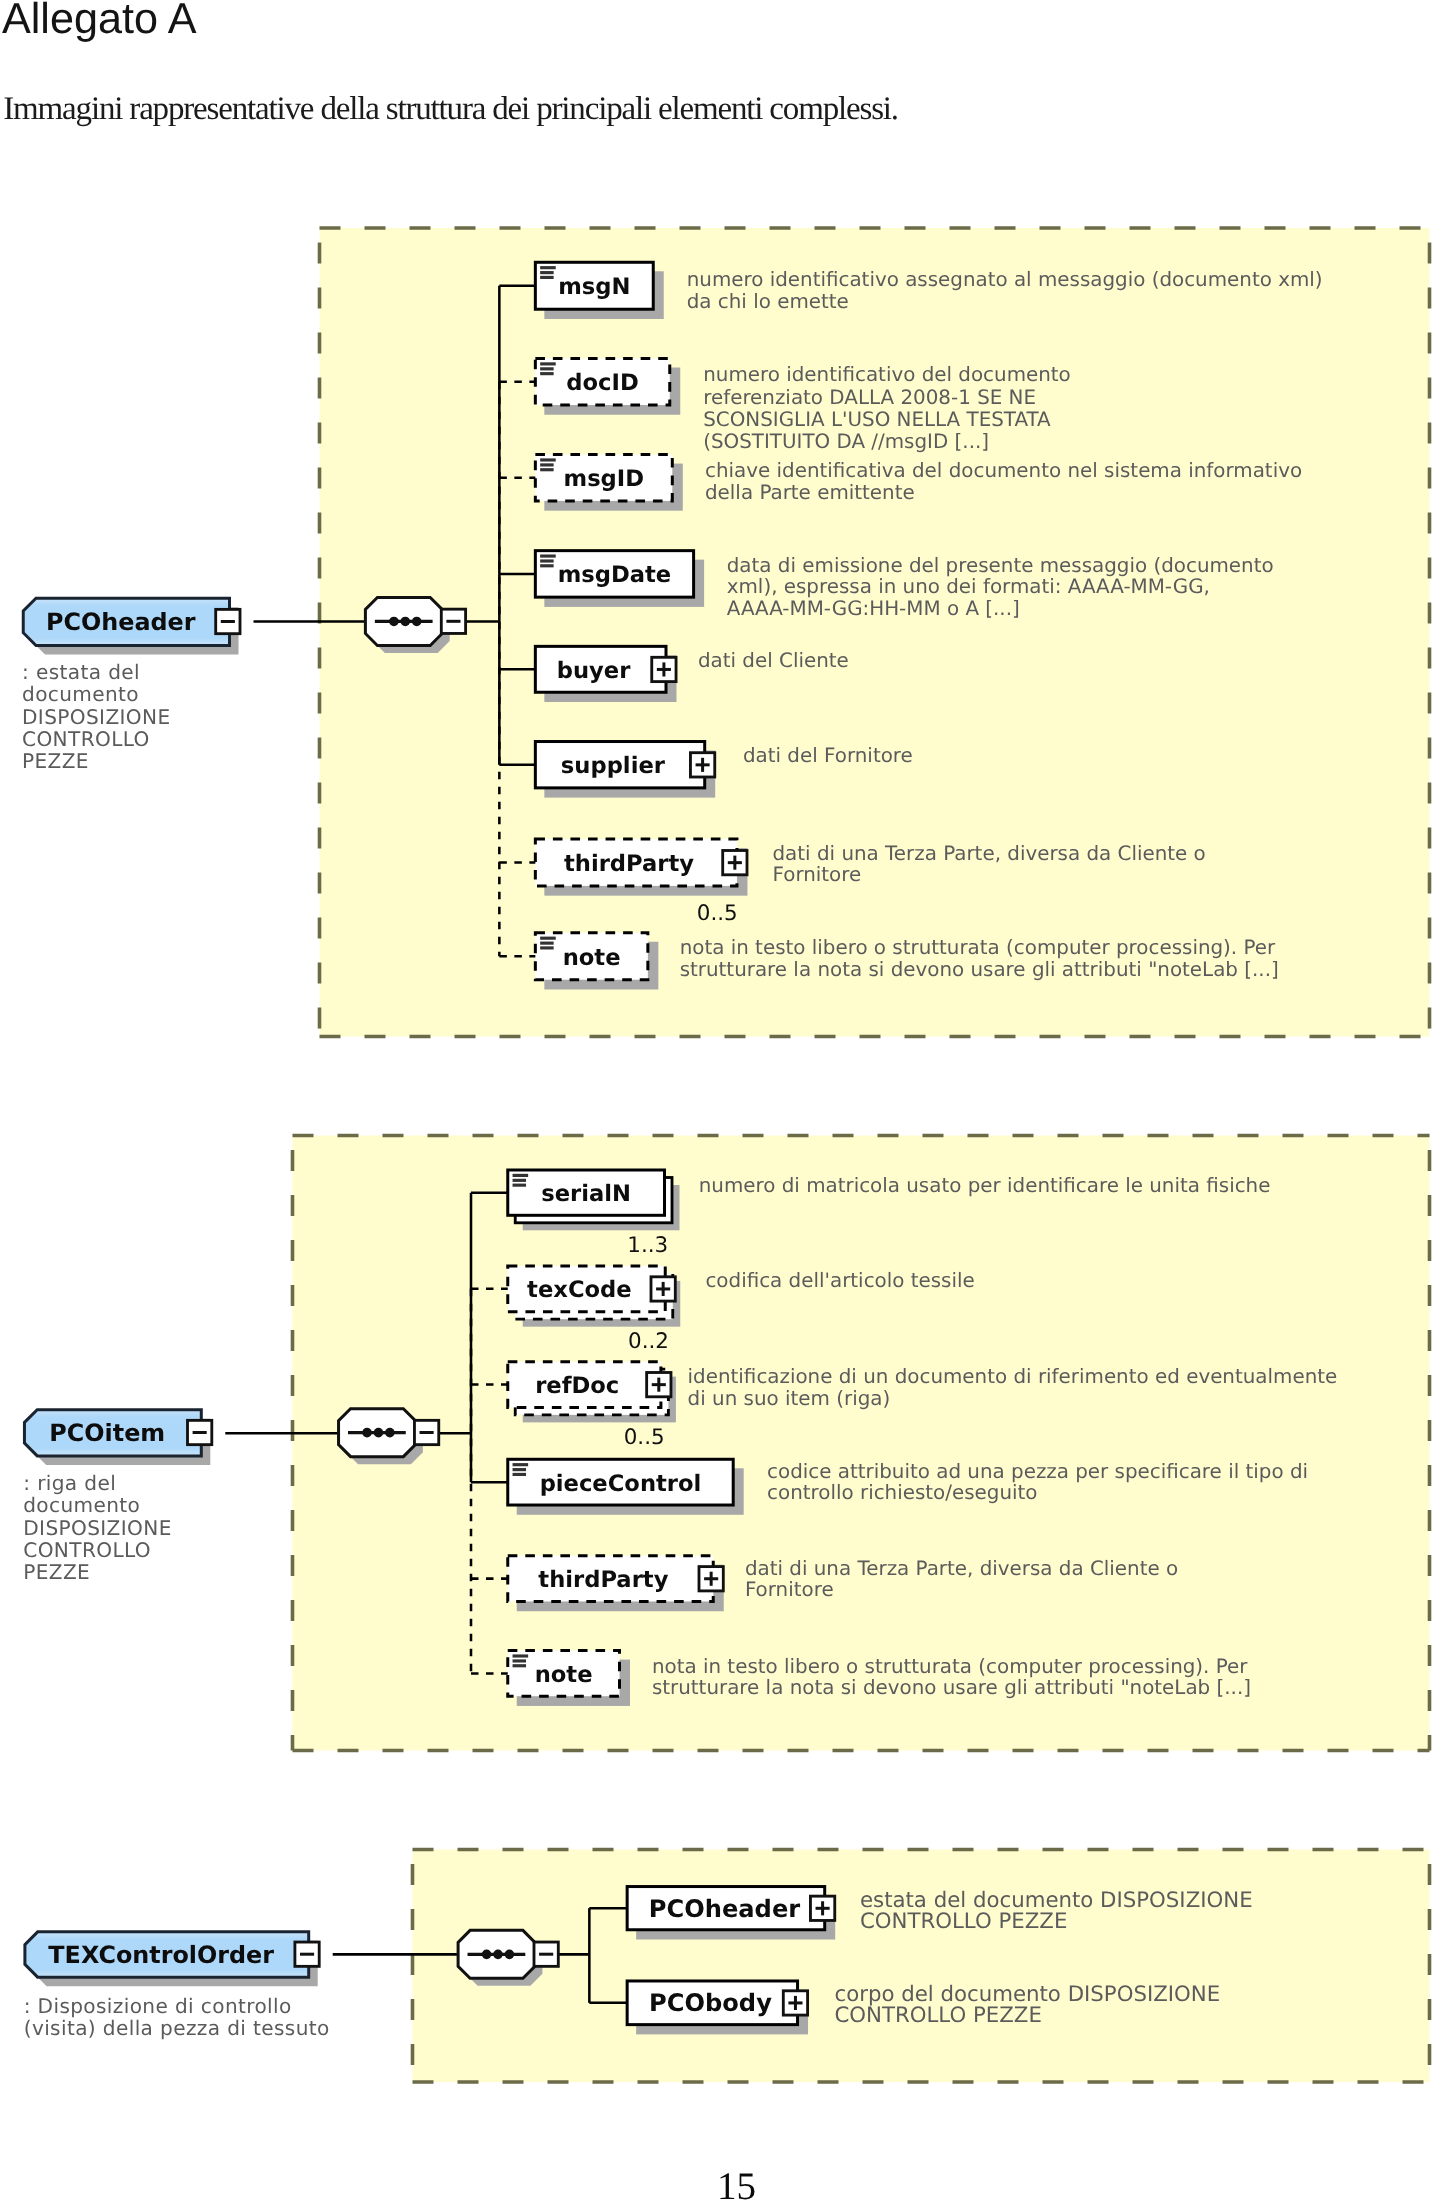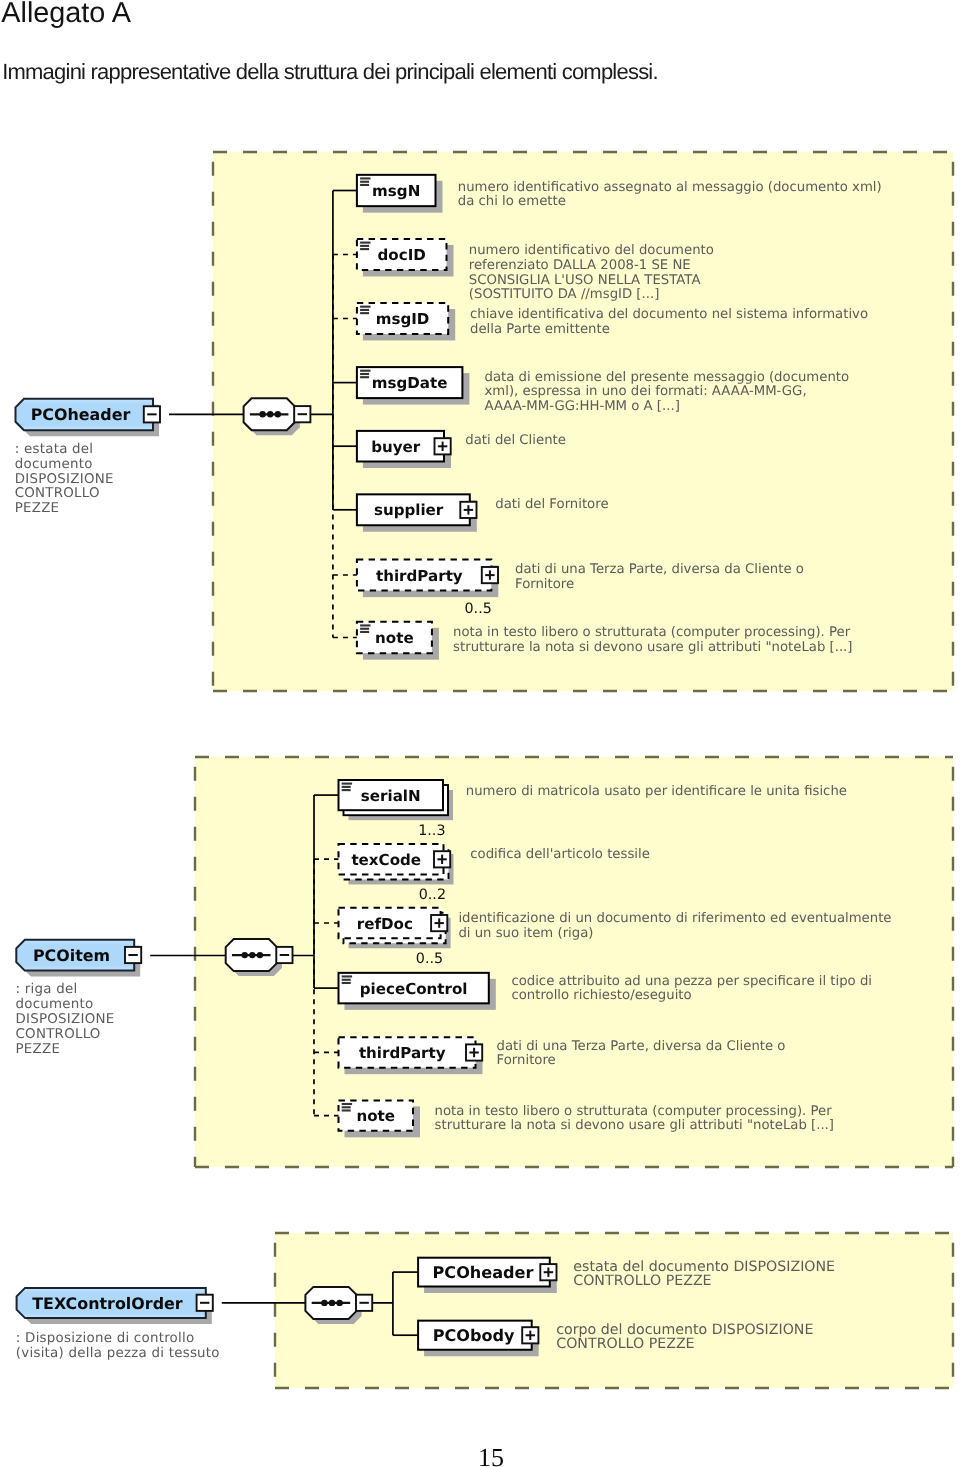--- a/index.html
+++ b/index.html
@@ -1,20 +1,20 @@
 <!DOCTYPE html>
 <html><head>
 <meta charset="utf-8">
 <style>
   html,body{margin:0;padding:0;}
   body{width:960px;height:1467px;background:#ffffff;position:relative;
        font-family:"Liberation Sans",sans-serif;overflow:hidden;}
   .page{position:absolute;left:0;top:0;width:960px;height:1034px;}
   #heading1{position:absolute;left:1.3px;top:-2.6px;font-size:28.8px;font-weight:normal;color:#141414;}
-  #heading2{position:absolute;left:2.2px;top:58.7px;font-size:22px;letter-spacing:-0.78px;color:#1b1b1b;}
+  #heading2{position:absolute;left:2.2px;top:58.7px;font-size:22px;letter-spacing:-0.78px;color:#1b1b1b;font-family:Liberation Serif, serif;}
   #pagenum{position:absolute;left:11px;top:1443px;width:960px;text-align:center;font-family:"Liberation Serif",serif;font-size:26px;color:#0a0a0a;}
   svg{position:absolute;left:0;top:0;shape-rendering:geometricPrecision;}
   text,div{-webkit-font-smoothing:antialiased;text-rendering:geometricPrecision;}
   .nodeLabel{font-family:"DejaVu Sans",sans-serif;font-weight:bold;fill:#0d0d0d;}
   .descText{font-family:"DejaVu Sans",sans-serif;fill:#5b5b5b;}
   .annText{font-family:"DejaVu Sans",sans-serif;fill:#111;}
 </style>
 </head>
 <body>
 

